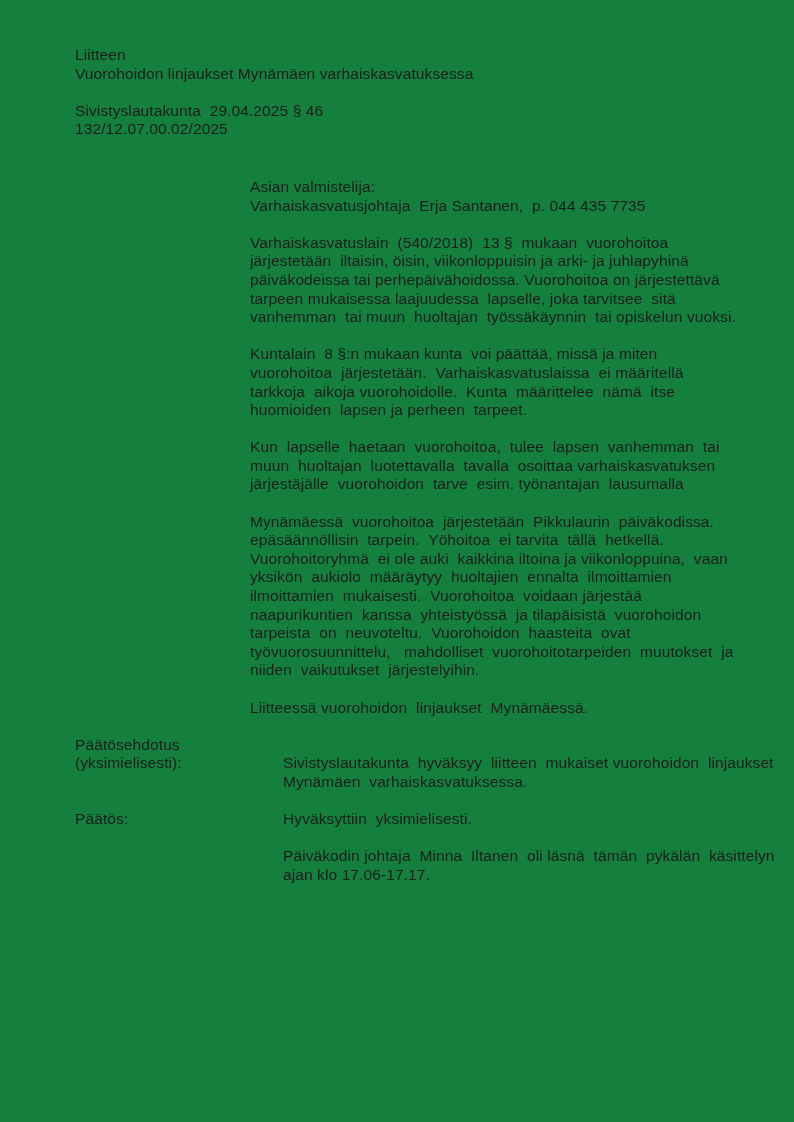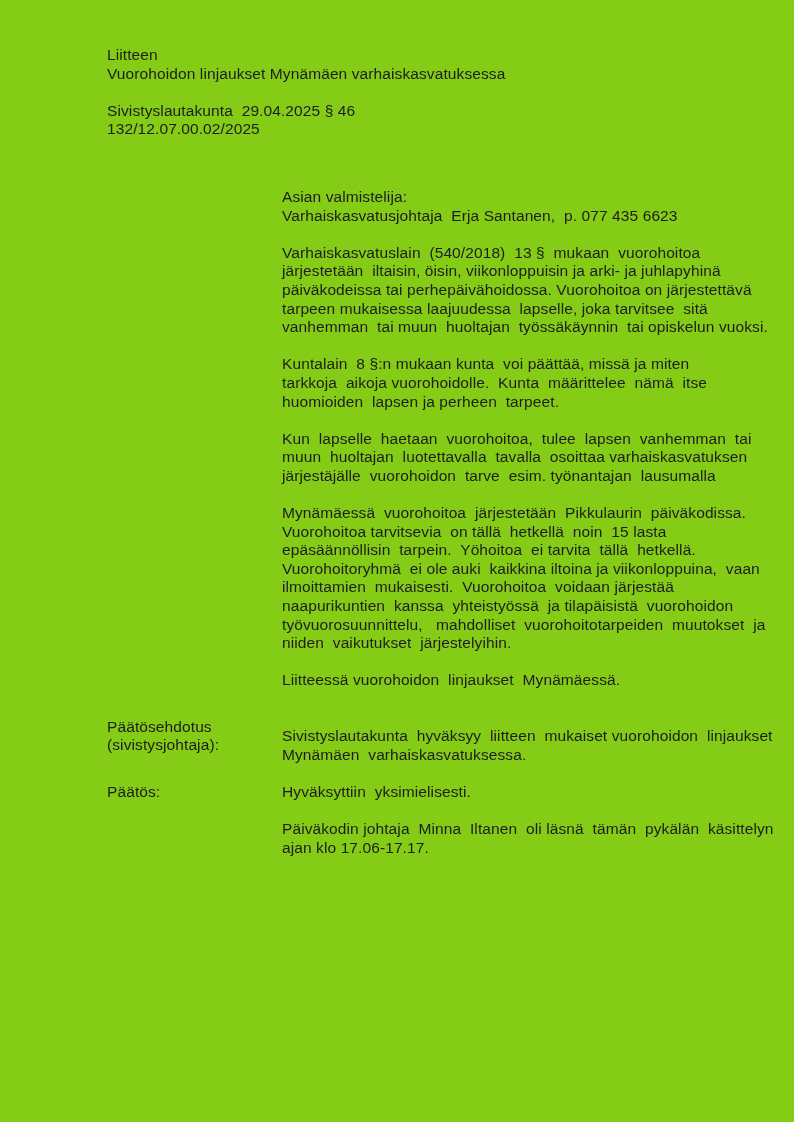--- a/index.html
+++ b/index.html
@@ -4,103 +4,106 @@
 <style>
   html, body {
     margin: 0;
     padding: 0;
     background: #ffffff;
   }
   .page {
     position: relative;
     width: 794px;
     height: 1122px;
-    background: #84cc16;
+    background: #15803d;
     color: #1d1d1d;
     font-family: "Liberation Sans", "DejaVu Sans", sans-serif;
     font-size: 15.5px;
     line-height: 18.6px;
     letter-spacing: 0.1px;
-    padding: 46px 20px 0 107px;
+    padding: 46px 20px 0 75px;
     box-sizing: border-box;
     overflow: hidden;
   }
   .line { white-space: pre; }
   .bold { font-weight: 400; }
   .mt-line { margin-top: 18.6px; }
   .doc-body {
     margin-left: 175px;
-    margin-top: 49px;
+    margin-top: 39px;
   }
   .paragraph { margin-bottom: 18.6px; }
   .decision-section { margin-top: 0; }
   .decision-row {
     display: flex;
-    align-items: center;
+    align-items: flex-start;
     margin-bottom: 18.6px;
+    gap: 33px;
   }
   .decision-label { flex: 0 0 175px; }
   .decision-content { flex: 1 1 auto; }
   .offset-1 { padding-top: 18.6px; }
 </style>
 </head>
 <body>
 
 <div class="page">
 
   <header>
     <div class="line">Liitteen</div>
     <div class="line bold">Vuorohoidon linjaukset Mynämäen varhaiskasvatuksessa</div>
     <div class="line mt-line">Sivistyslautakunta  29.04.2025 § 46</div>
     <div class="line">132/12.07.00.02/2025</div>
   </header>
 
   <main class="doc-body">
     <div class="paragraph">
         <div class="line">Asian valmistelija:</div>
-        <div class="line">Varhaiskasvatusjohtaja  Erja Santanen,  p. 077 435 6623</div>
+        <div class="line">Varhaiskasvatusjohtaja  Erja Santanen,  p. 044 435 7735</div>
       </div>
     <div class="paragraph">
         <div class="line">Varhaiskasvatuslain  (540/2018)  13 §  mukaan  vuorohoitoa</div>
         <div class="line">järjestetään  iltaisin, öisin, viikonloppuisin ja arki- ja juhlapyhinä</div>
         <div class="line">päiväkodeissa tai perhepäivähoidossa. Vuorohoitoa on järjestettävä</div>
         <div class="line">tarpeen mukaisessa laajuudessa  lapselle, joka tarvitsee  sitä</div>
         <div class="line">vanhemman  tai muun  huoltajan  työssäkäynnin  tai opiskelun vuoksi.</div>
       </div>
     <div class="paragraph">
         <div class="line">Kuntalain  8 §:n mukaan kunta  voi päättää, missä ja miten</div>
+        <div class="line">vuorohoitoa  järjestetään.  Varhaiskasvatuslaissa  ei määritellä</div>
         <div class="line">tarkkoja  aikoja vuorohoidolle.  Kunta  määrittelee  nämä  itse</div>
         <div class="line">huomioiden  lapsen ja perheen  tarpeet.</div>
       </div>
     <div class="paragraph">
         <div class="line">Kun  lapselle  haetaan  vuorohoitoa,  tulee  lapsen  vanhemman  tai</div>
         <div class="line">muun  huoltajan  luotettavalla  tavalla  osoittaa varhaiskasvatuksen</div>
         <div class="line">järjestäjälle  vuorohoidon  tarve  esim. työnantajan  lausumalla</div>
       </div>
     <div class="paragraph">
         <div class="line">Mynämäessä  vuorohoitoa  järjestetään  Pikkulaurin  päiväkodissa.</div>
-        <div class="line">Vuorohoitoa tarvitsevia  on tällä  hetkellä  noin  15 lasta</div>
         <div class="line">epäsäännöllisin  tarpein.  Yöhoitoa  ei tarvita  tällä  hetkellä.</div>
         <div class="line">Vuorohoitoryhmä  ei ole auki  kaikkina iltoina ja viikonloppuina,  vaan</div>
+        <div class="line">yksikön  aukiolo  määräytyy  huoltajien  ennalta  ilmoittamien</div>
         <div class="line">ilmoittamien  mukaisesti.  Vuorohoitoa  voidaan järjestää</div>
         <div class="line">naapurikuntien  kanssa  yhteistyössä  ja tilapäisistä  vuorohoidon</div>
+        <div class="line">tarpeista  on  neuvoteltu.  Vuorohoidon  haasteita  ovat</div>
         <div class="line">työvuorosuunnittelu,   mahdolliset  vuorohoitotarpeiden  muutokset  ja</div>
         <div class="line">niiden  vaikutukset  järjestelyihin.</div>
       </div>
     <div class="paragraph">
         <div class="line">Liitteessä vuorohoidon  linjaukset  Mynämäessä.</div>
       </div>
   </main>
 
   <section class="decision-section">
 
     <div class="decision-row">
       <div class="decision-label">
           <div class="line">Päätösehdotus</div>
-          <div class="line">(sivistysjohtaja):</div>
+          <div class="line">(yksimielisesti):</div>
         </div>
       <div class="decision-content offset-1">
           <div class="line">Sivistyslautakunta  hyväksyy  liitteen  mukaiset vuorohoidon  linjaukset</div>
           <div class="line">Mynämäen  varhaiskasvatuksessa.</div>
         </div>
     </div>
 
     <div class="decision-row">
       <div class="decision-label">
           <div class="line">Päätös:</div>

